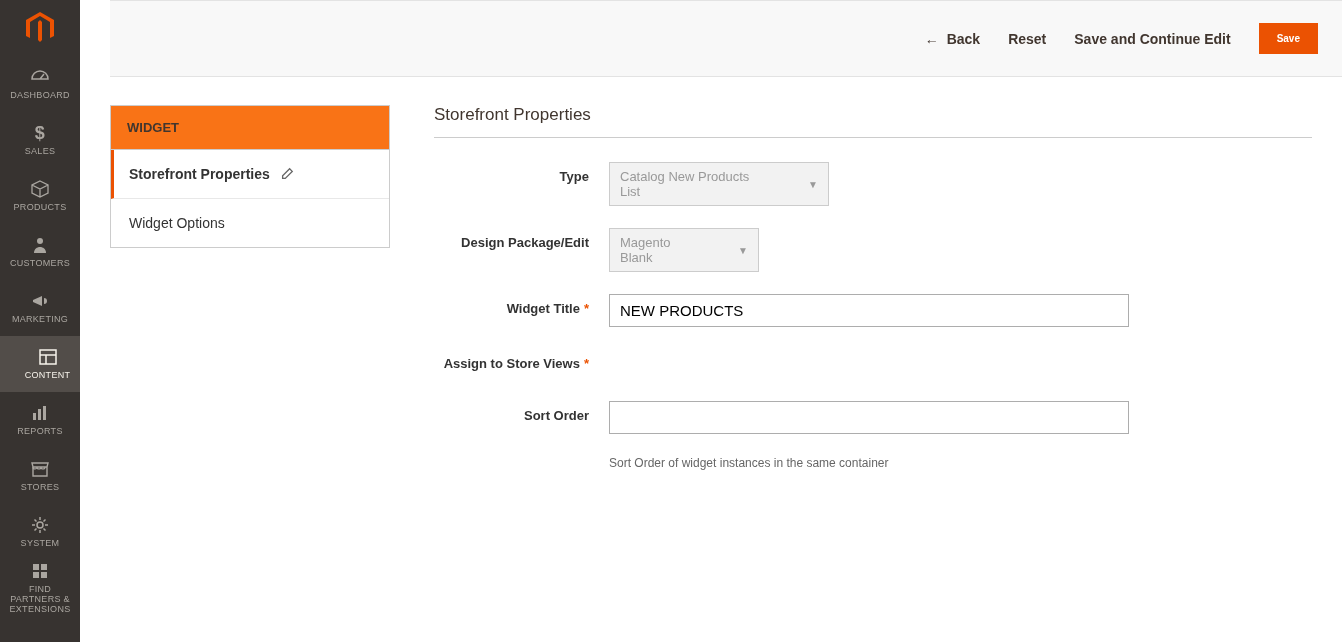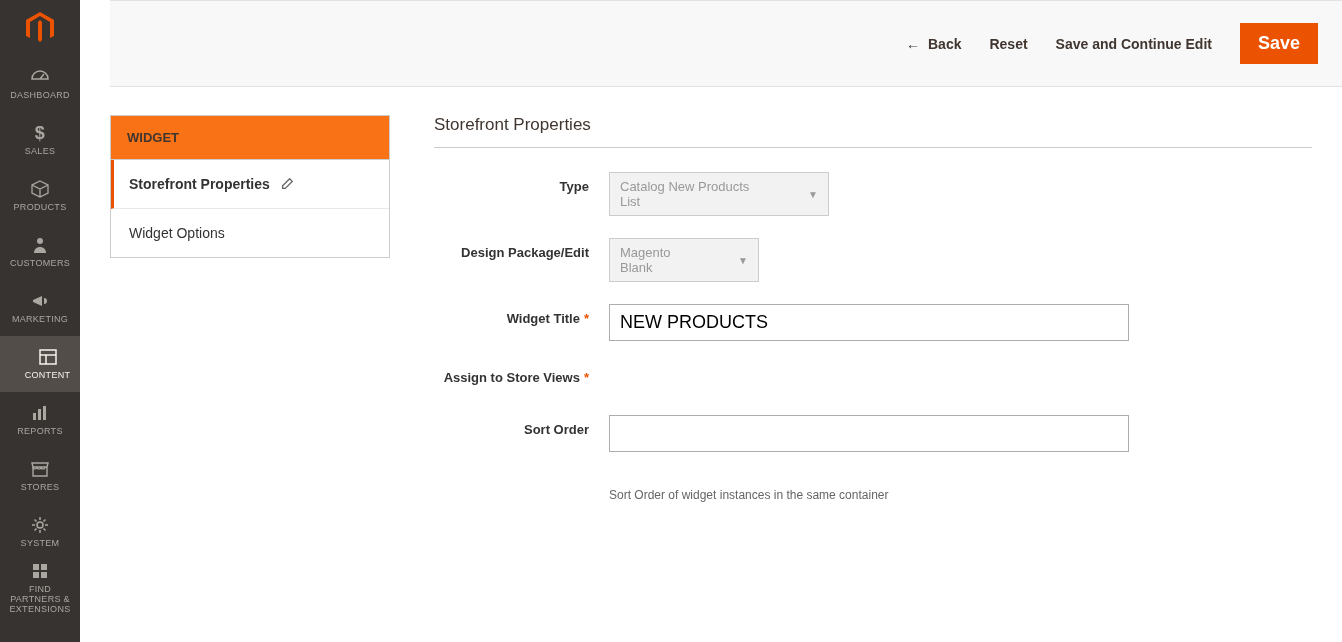--- a/index.html
+++ b/index.html
@@ -9,21 +9,21 @@
 .sidebar .logo { display: flex; justify-content: center; align-items: center; height: 56px; }
 .sidebar .menu-item { display: flex; flex-direction: column; align-items: center; justify-content: center; height: 56px; color: #aaa6a0; cursor: pointer; font-size: 9px; letter-spacing: 0.3px; text-align: center; padding: 0 4px; }
 .sidebar .menu-item.active { background: #524d49; color: #f7f3eb; padding-left: 19px; }
 .sidebar .menu-item .icon { font-size: 18px; margin-bottom: 4px; }
 .sidebar .menu-item .label { text-transform: uppercase; line-height: 1.1; }
 
 .main { margin-left: 80px; }
 
 .action-bar { display: flex; justify-content: flex-end; align-items: center; gap: 28px; padding: 22px 24px; background: #f8f8f8; border-top: 1px solid #e3e3e3; border-bottom: 1px solid #e3e3e3; margin-bottom: 28px; margin-left: 30px; }
 .action-bar .btn-link { background: none; border: none; font-size: 14px; font-weight: 600; color: #41362f; cursor: pointer; display: flex; align-items: center; gap: 8px; }
-.action-bar .btn-primary { background: #eb5202; color: #fff; border: none; padding: 10px 18px; font-size: 18px; font-weight: 600; cursor: pointer; }
+.action-bar .btn-primary { background: #eb5202; color: #fff; border: none; padding: 10px 18px; font-size: 10px; font-weight: 600; cursor: pointer; }
 
 .body-cols { display: flex; gap: 44px; padding: 0 30px 40px 30px; }
 
 .sidepanel { width: 280px; flex-shrink: 0; }
 .sidepanel .panel-head { background: #f97316; border: 1px solid #ccc; padding: 14px 16px; font-weight: 600; font-size: 13px; text-transform: uppercase; color: #41362f; }
 .sidepanel .tabs { border-left: 1px solid #ccc; border-right: 1px solid #ccc; border-bottom: 1px solid #ccc; }
 .sidepanel .tab { padding: 16px 18px; cursor: pointer; color: #333; font-size: 14px; border-bottom: 1px solid #e8e8e8; display: flex; align-items: center; gap: 10px; }
 .sidepanel .tab:last-child { border-bottom: none; }
 .sidepanel .tab.active { border-left: 3px solid #eb5202; padding-left: 15px; font-weight: 600; }
 
@@ -31,32 +31,32 @@
 .form-area h2 { font-size: 17px; font-weight: 400; color: #41362f; padding-bottom: 12px; border-bottom: 1px solid #ccc; margin-bottom: 24px; }
 
 .form-row { display: flex; align-items: flex-start; margin-bottom: 22px; }
 .form-row .lbl { width: 175px; text-align: right; padding-right: 20px; padding-top: 7px; font-size: 13px; font-weight: 600; color: #333; flex-shrink: 0; }
 .form-row .lbl .req { color: #eb5202; margin-left: 4px; }
 .form-row .ctrl { flex: 1; display: flex; align-items: center; gap: 14px; }
 
 .fake-select { display: inline-flex; align-items: center; justify-content: space-between; border: 1px solid #ccc; background: #f2f2f2; color: #999; padding: 6px 10px; font-size: 13px; cursor: not-allowed; gap: 38px; }
 .fake-select .arrow { font-size: 10px; color: #999; margin-left: 8px; }
 
-input[type=text].std { width: 520px; max-width: 100%; border: 1px solid #adadad; padding: 7px 10px; font-size: 18px; }
+input[type=text].std { width: 520px; max-width: 100%; border: 1px solid #adadad; padding: 7px 10px; font-size: 15px; }
 
 .multi { width: 160px; height: 182px; border: 1px solid #adadad; overflow-y: scroll; background: #fff; }
 .multi .opt { padding: 1px 6px; font-size: 13px; line-height: 17px; white-space: nowrap; }
 .multi .opt.selected { background: #1e90ff; color: #fff; }
 .multi .opt.bold { font-weight: 600; }
 .multi .opt.indent1 { padding-left: 18px; }
 .multi .opt.indent2 { padding-left: 32px; }
 
 .help-badge { width: 18px; height: 18px; border-radius: 50%; background: #514943; color: #fff; display: inline-flex; align-items: center; justify-content: center; font-size: 12px; font-weight: 600; cursor: help; }
 
-.hint { font-size: 12px; color: #666; margin-top: 22px; }
+.hint { font-size: 12px; color: #666; margin-top: 8px; }
 
 svg { display: block; }
 </style>
 </head>
 <body>
 
 <nav class="sidebar">
   <div class="logo">
     <svg width="28" height="32" viewBox="0 0 28 32">
       <path d="M14 0 L28 8 L28 24 L24 26 L24 10 L14 4 L4 10 L4 26 L0 24 L0 8 Z M12 10 L12 28 L14 30 L16 28 L16 10 L14 8 Z" fill="#eb5202"></path>

